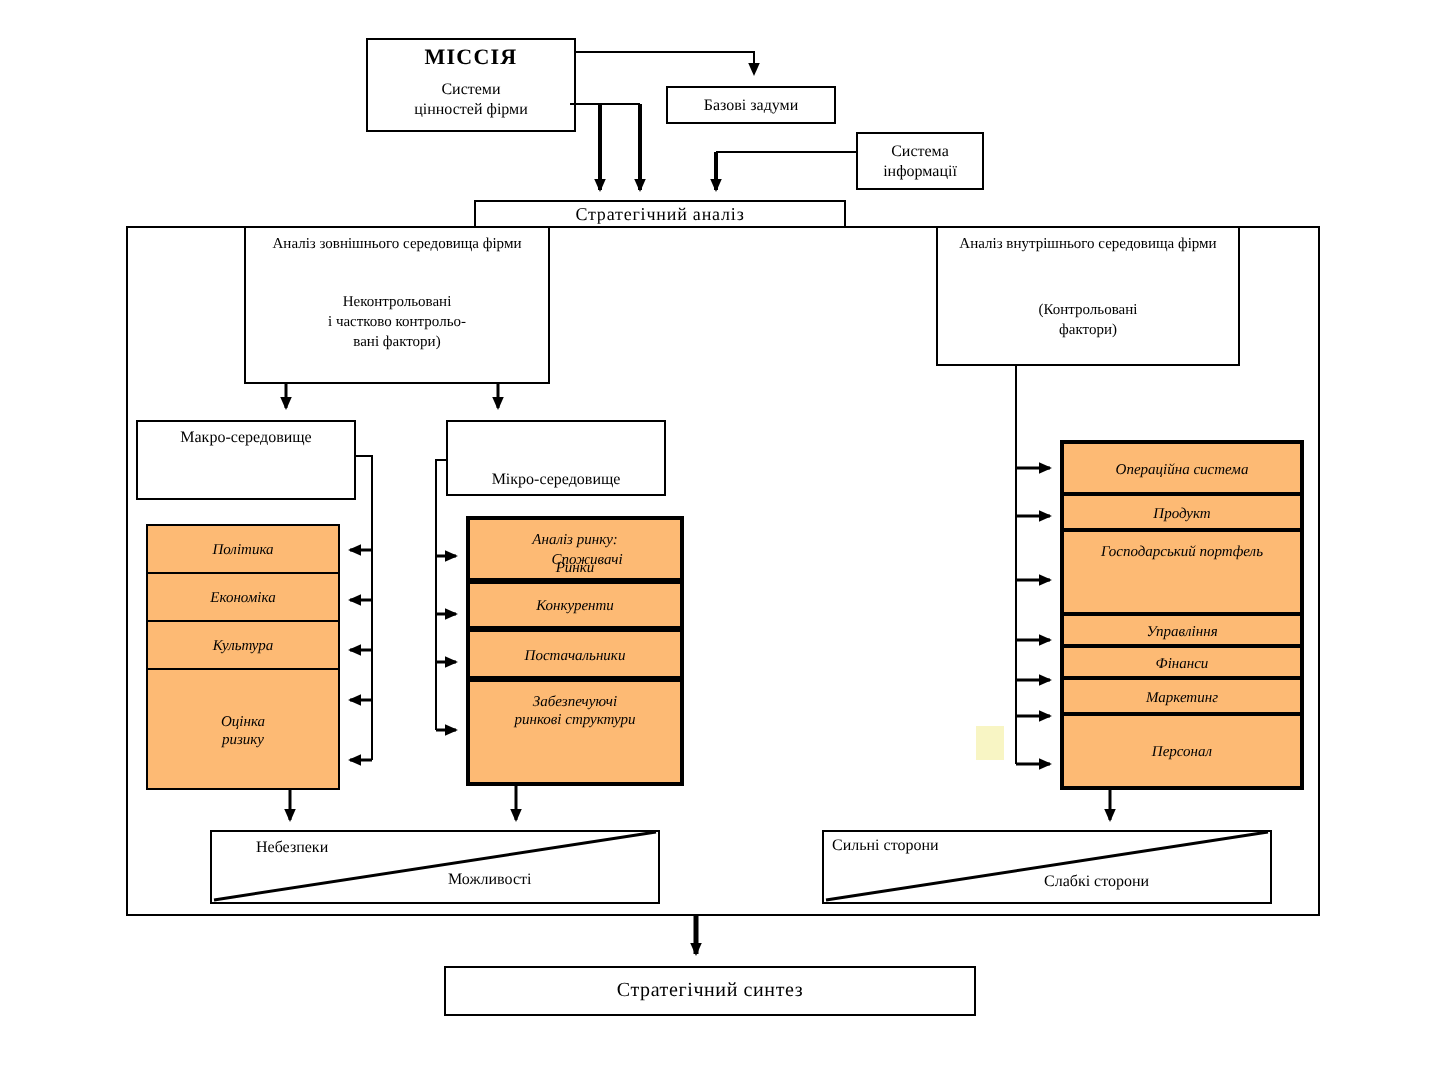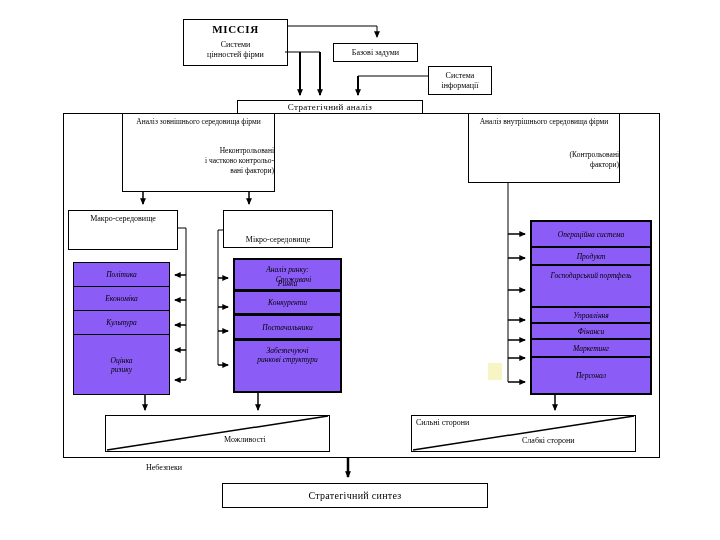--- a/index.html
+++ b/index.html
@@ -5,24 +5,24 @@
   html,body{margin:0;padding:0;background:#ffffff;}
   .slide{
     position:relative;width:720px;height:540px;background:#ffffff;
     font-family:"Liberation Serif","DejaVu Serif",serif;color:#000;
     overflow:hidden;
   }
   .box{position:absolute;border:1px solid #000;background:#fff;box-sizing:border-box;}
   .ctr{display:flex;align-items:center;justify-content:center;text-align:center;}
   .t{position:absolute;left:0;right:0;top:3px;text-align:center;font-size:7.5px;line-height:1.25;}
   .pre{white-space:pre-line;}
-  .fct{position:absolute;left:0;right:0;text-align:right;font-size:7.5px;line-height:1.35;}
+  .fct{position:absolute;left:0;right:0;text-align:center;font-size:7.5px;line-height:1.35;}
   .lbl8{font-size:8px;line-height:1.25;}
   
-  .stack{position:absolute;box-sizing:border-box;background:#8b5cf6;border:2px solid #000;display:flex;flex-direction:column;}
+  .stack{position:absolute;box-sizing:border-box;background:#fdba74;border:2px solid #000;display:flex;flex-direction:column;}
   .stack.thin{border-width:1px;}
   .stack .row{border-bottom:2px solid #000;display:flex;align-items:center;justify-content:center;
               text-align:center;font-style:italic;font-size:7.5px;line-height:1.2;box-sizing:border-box;}
   .stack.thin .row{border-bottom-width:1px;}
   .stack.mid .row{border-bottom-width:3px;}
   .stack .row:last-child{border-bottom:none;flex:1;}
   .row.toptext{align-items:flex-start;padding-top:5px;}
   
   .ovl{position:relative;display:block;height:15px;width:100%;}
   .ovl span{position:absolute;left:0;right:0;text-align:center;font-style:italic;font-size:7.5px;}
@@ -136,21 +136,21 @@
       <span>Маркетинг</span>
       </div>
     <div class="row">
       <span>Персонал</span>
       </div>
   </div>
 
   <div style="position:absolute;left:488px;top:363px;width:14px;height:17px;background:#f8f5c4;"></div>
 
   <div class="box" style="left:105px;top:415px;width:225px;height:37px;">
-    <span class="swotlbl" style="left:40px;top:4px;margin-top:44px;">Небезпеки</span>
+    <span class="swotlbl" style="left:22px;top:4px;">Небезпеки</span>
     <span class="swotlbl" style="left:118px;top:20px;">Можливості</span>
   </div>
 
   <div class="box" style="left:411px;top:415px;width:225px;height:37px;">
     <span class="swotlbl" style="left:4px;top:3px;">Сильні сторони</span>
     <span class="swotlbl" style="left:110px;top:21px;">Слабкі сторони</span>
   </div>
 
   <div class="box ctr" style="left:222px;top:483px;width:266px;height:25px;font-size:10px;letter-spacing:.3px;">
     <span>Стратегічний синтез</span>

